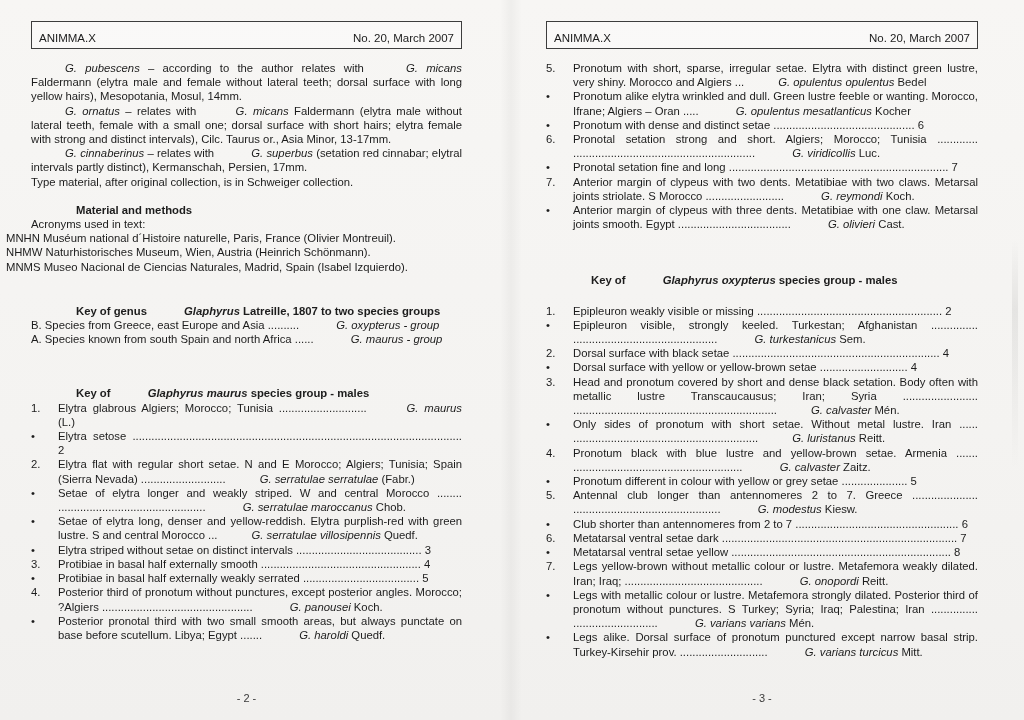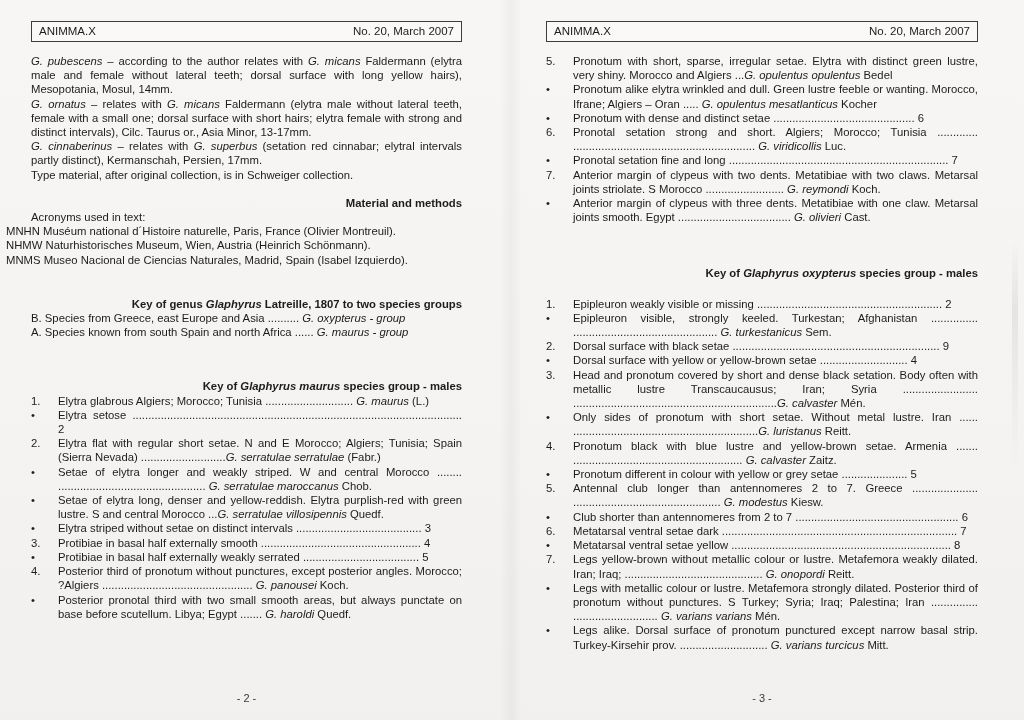--- a/index.html
+++ b/index.html
@@ -22,39 +22,39 @@
     position:absolute;right:6px;top:240px;width:6px;height:230px;
     background:linear-gradient(180deg,rgba(90,90,90,0) 0%,rgba(90,90,90,0.10) 30%,rgba(90,90,90,0.04) 70%,rgba(90,90,90,0) 100%);
     border-radius:3px;pointer-events:none;
   }
   .page{position:relative;width:512px;height:720px;box-sizing:border-box;padding-top:21px;}
   .page.left {padding-left:31px;padding-right:50px;}
   .page.right{padding-left:34px;padding-right:46px;}
   .header-box{
     border:1.6px solid #3d3d3d;
     display:flex;justify-content:space-between;align-items:center;
-    padding:2px 7px 3px 7px;
+    padding:9px 7px 3px 7px;
     font-size:11.5px;line-height:14px;
     background:rgba(255,255,255,0.35);
   }
   .content{padding-top:12px;font-size:11.3px;line-height:14.2px;text-align:justify;}
   .para{margin:0;}
-  .heading{font-weight:bold;text-align:right;padding-left:45px;}
+  .heading{font-weight:bold;text-align:left;padding-left:45px;}
   .hang{padding-left:32px;text-indent:-57px;}
   .gap{width:100%;}
   .key-item{display:flex;}
   .key-item .marker{flex:0 0 27px;text-align:left;}
   .key-item .ibody{flex:1;text-align:justify;min-width:0;}
   .pagenum{
     position:absolute;bottom:16px;text-align:center;
     font-size:11px;color:#3a3a3a;
   }
   .page.left  .pagenum{left:31px;right:50px;}
   .page.right .pagenum{left:34px;right:46px;}
-  i{font-style:italic;}
+  i{font-style:italic;margin-left:34px;}
 </style>
 </head>
 <body>
 
 <div class="spread">
   <div class="page left">
     <div class="header-box">
       <span>ANIMMA.X</span>
       <span>No. 20, March 2007</span>
     </div>
@@ -158,21 +158,21 @@
         <div class="key-item">
           <span class="marker">1.</span>
           <span class="ibody">Epipleuron weakly visible or missing ........................................................... 2</span>
         </div>
         <div class="key-item">
           <span class="marker">•</span>
           <span class="ibody">Epipleuron visible, strongly keeled. Turkestan; Afghanistan ............... .............................................. <i>G. turkestanicus</i> Sem.</span>
         </div>
         <div class="key-item">
           <span class="marker">2.</span>
-          <span class="ibody">Dorsal surface with black setae .................................................................. 9</span>
+          <span class="ibody">Dorsal surface with black setae .................................................................. 4</span>
         </div>
         <div class="key-item">
           <span class="marker">•</span>
           <span class="ibody">Dorsal surface with yellow or yellow-brown setae ............................ 4</span>
         </div>
         <div class="key-item">
           <span class="marker">3.</span>
           <span class="ibody">Head and pronotum covered by short and dense black setation. Body often with metallic lustre Transcaucausus; Iran; Syria ........................ .................................................................<i>G. calvaster</i> Mén.</span>
         </div>
         <div class="key-item">

